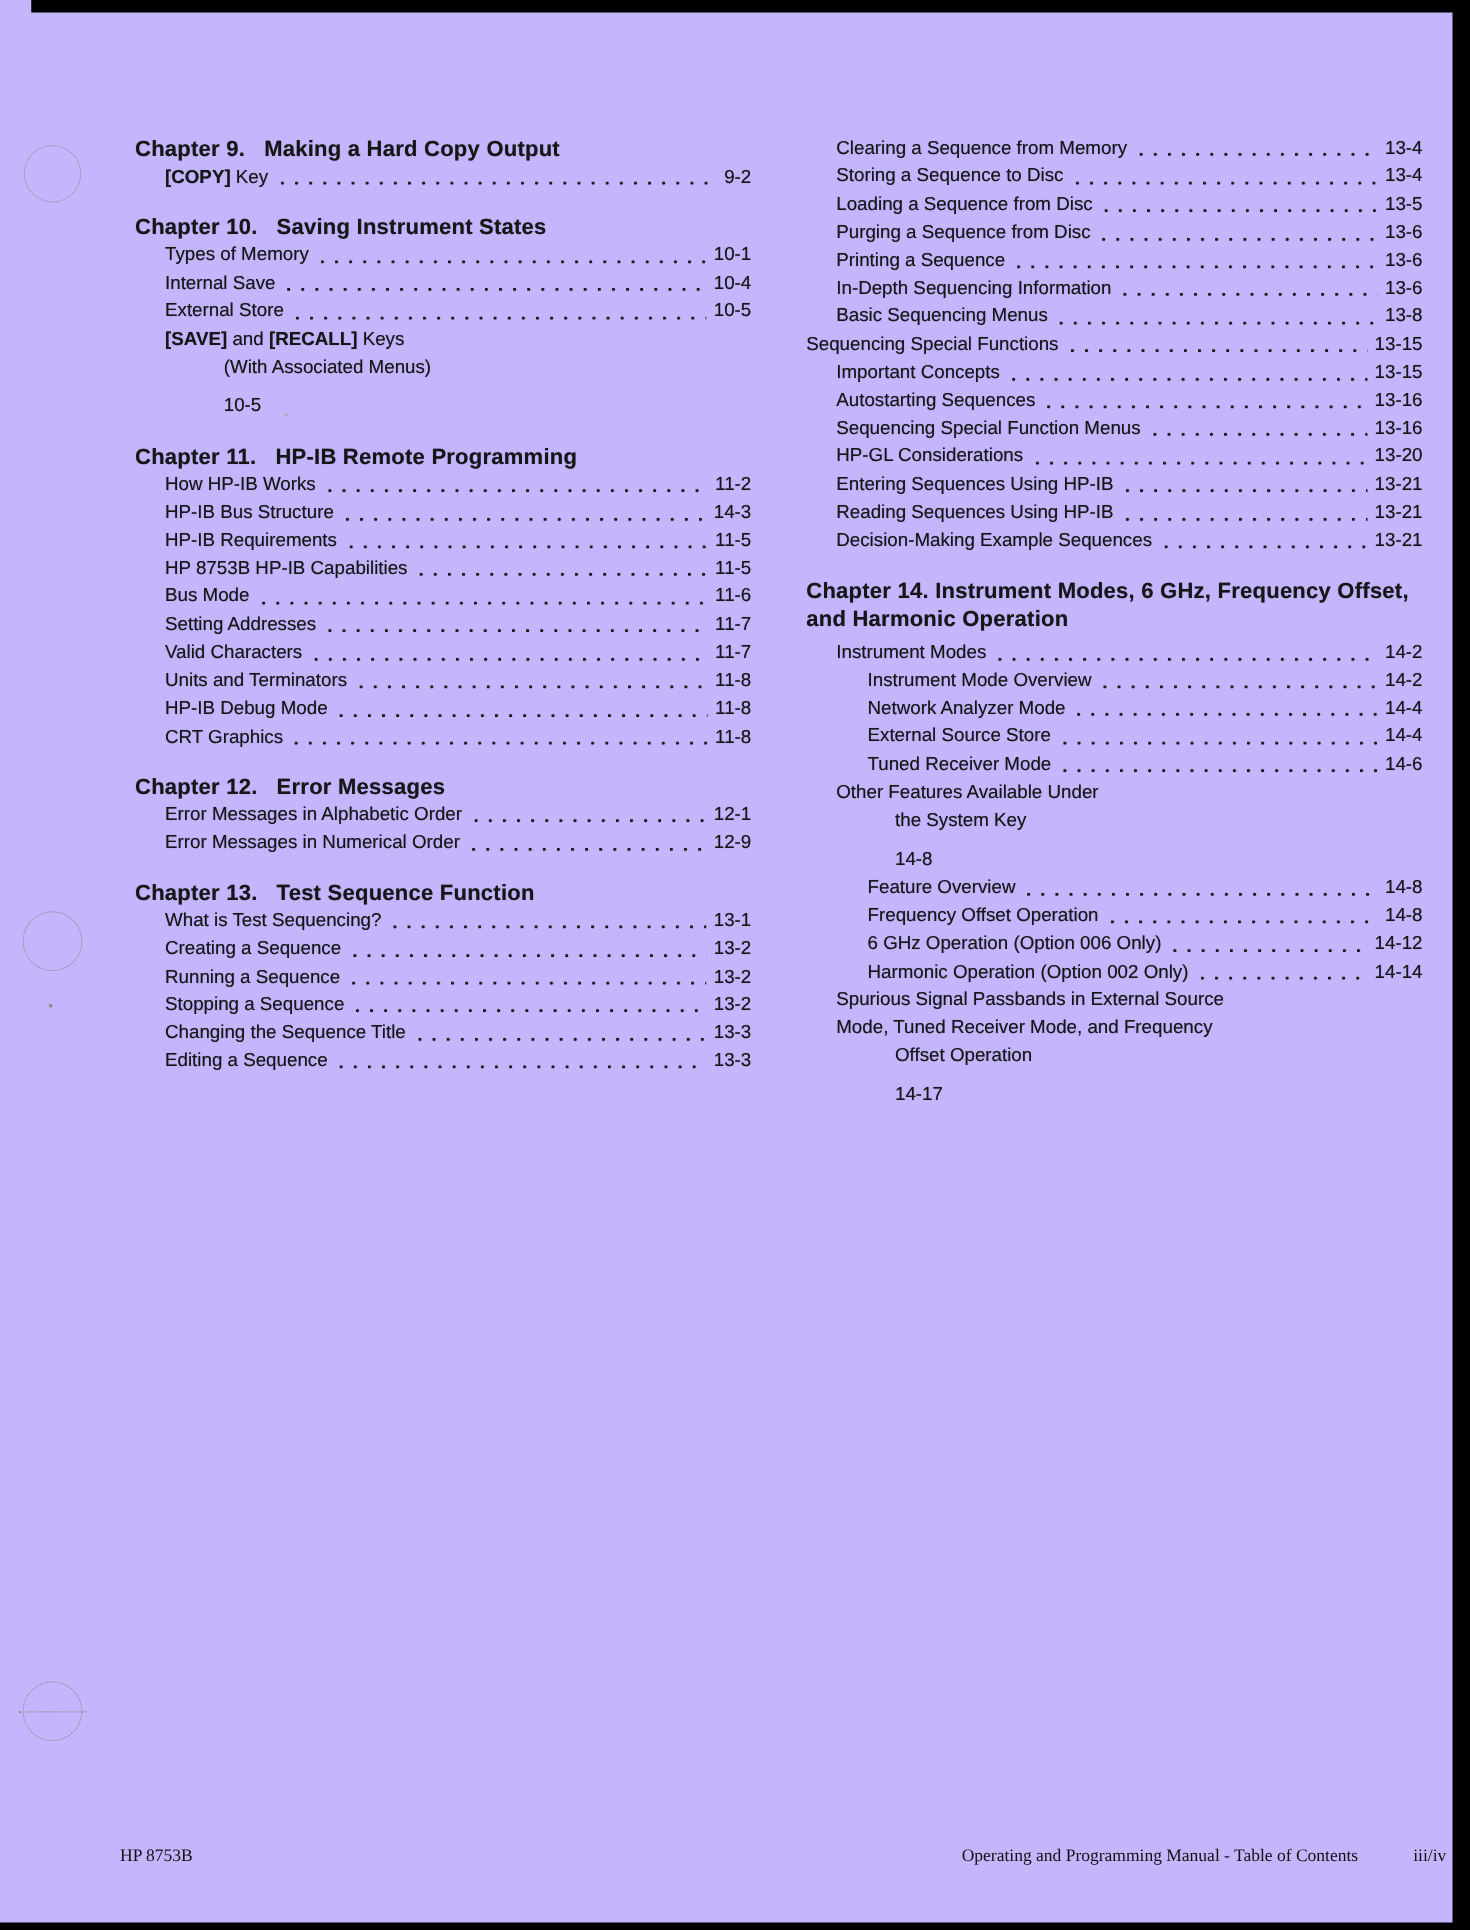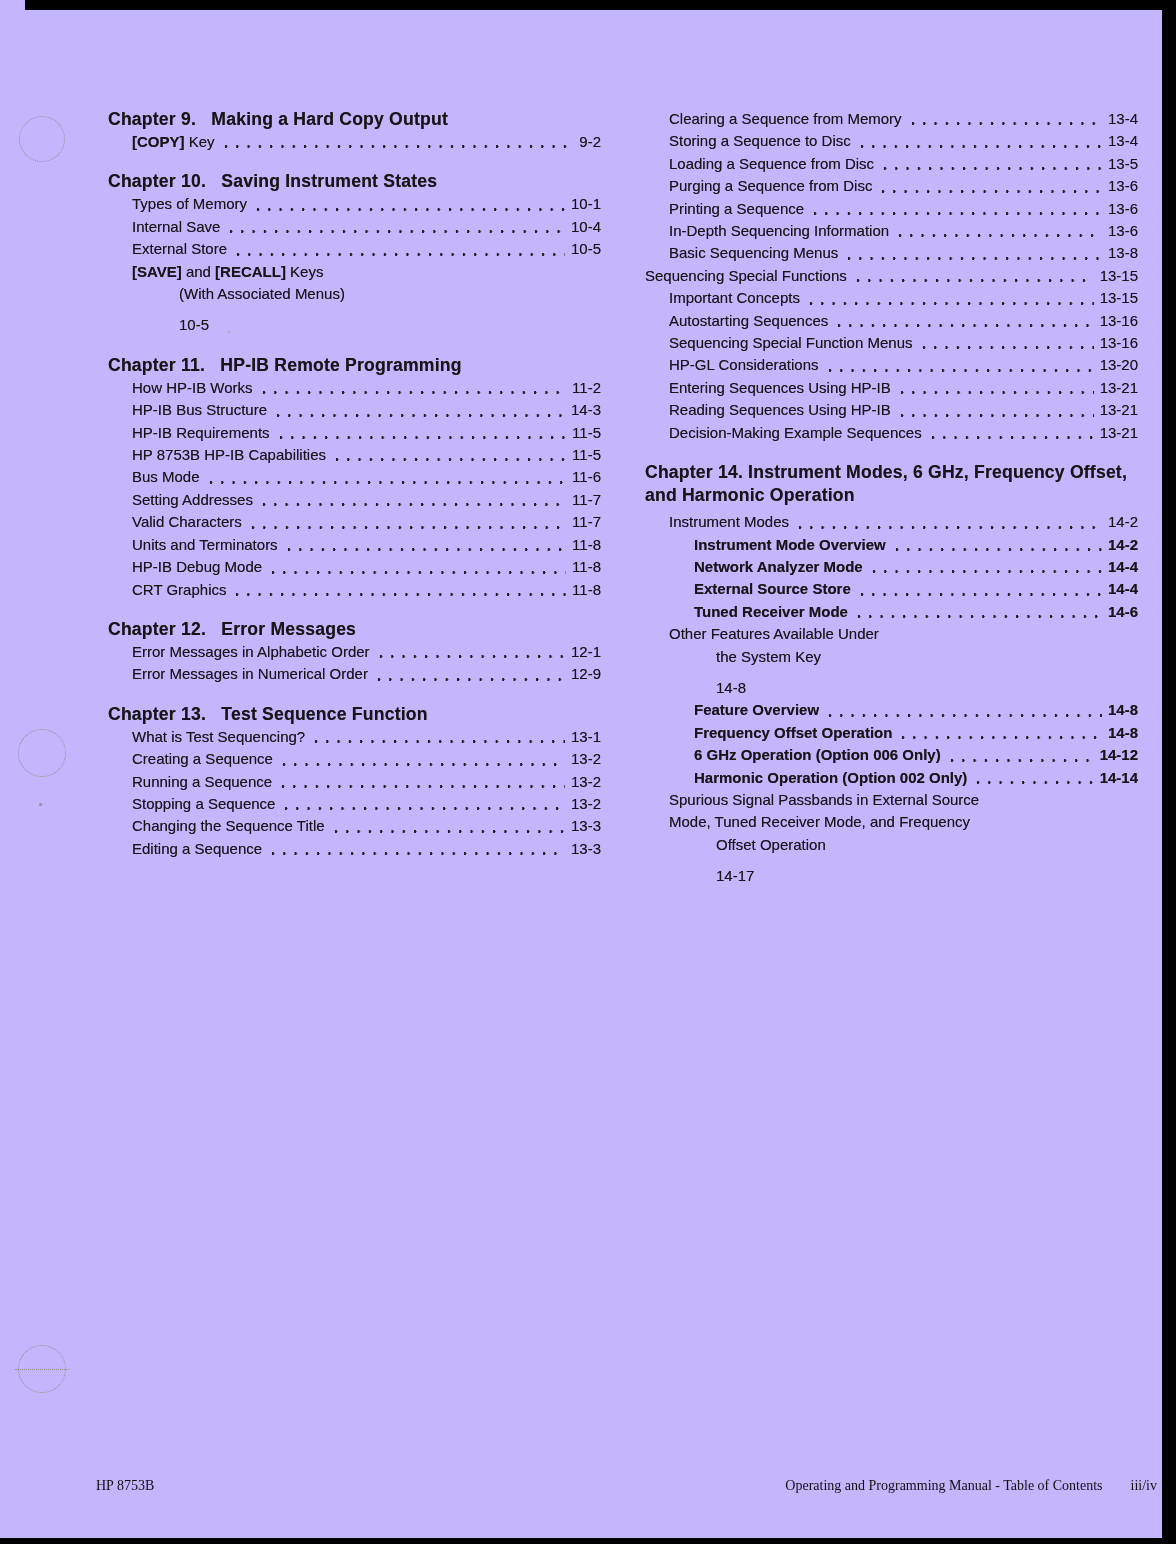--- a/index.html
+++ b/index.html
@@ -32,28 +32,28 @@
   .toc-title{white-space:pre;}
   .b{font-weight:700;}
   .leader{
     flex:1 1 auto;align-self:flex-end;height:5px;margin:0 6px 4px 9px;
     background-image:radial-gradient(circle at 2px 2.5px,#1c1c1c 1.15px,rgba(0,0,0,0) 1.5px);
     background-size:11.3px 5px;background-repeat:repeat-x;background-position:left bottom;
   }
   .toc-page{white-space:pre;}
   .i0{padding-left:0;text-align:center;}
   .i1{padding-left:24px;}
-  .i2{padding-left:49px;font-weight:bold;}
+  .i2{padding-left:49px;}
   .i3{padding-left:71px;flex-direction:column;}
 
   
   .footer{position:absolute;top:1478px;left:0;width:100%;height:26px;
     font-family:"Liberation Serif",serif;font-size:14px;color:#111;}
   .footer-left{position:absolute;left:96px;top:0;}
-  .footer-right{position:absolute;right:19px;top:0;display:flex;gap:28px;}
+  .footer-right{position:absolute;right:19px;top:0;display:flex;gap:44px;}
 </style>
 </head>
 <body>
 
 <div class="page">
 
   <div class="bar-top"></div>
   <div class="bar-right"></div>
   <div class="bar-bottom"></div>
   <div class="hole hole1"></div>

